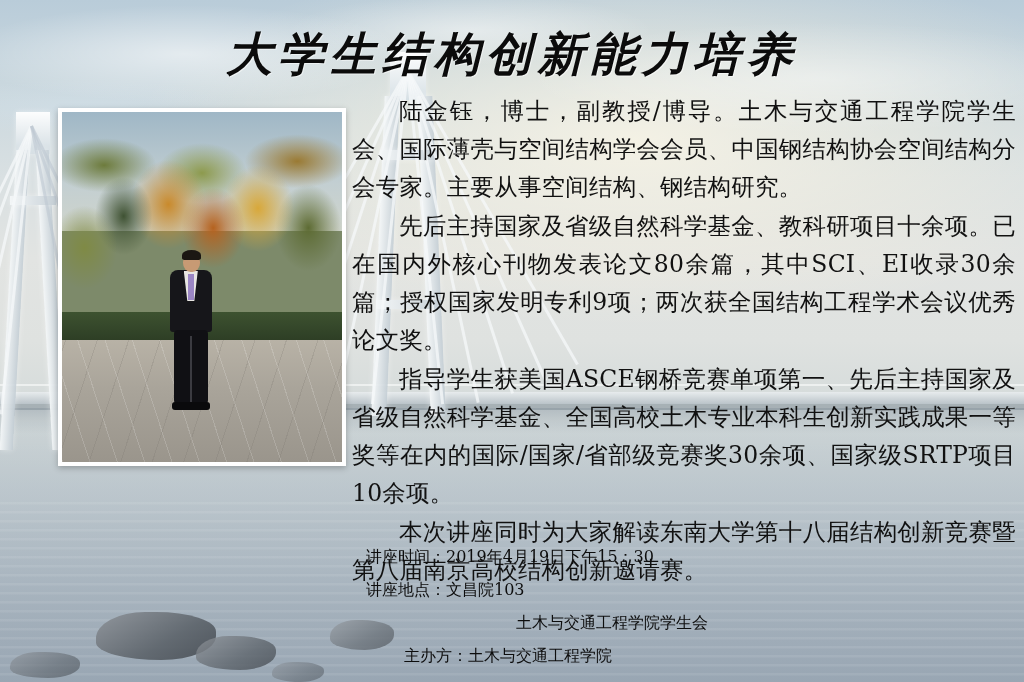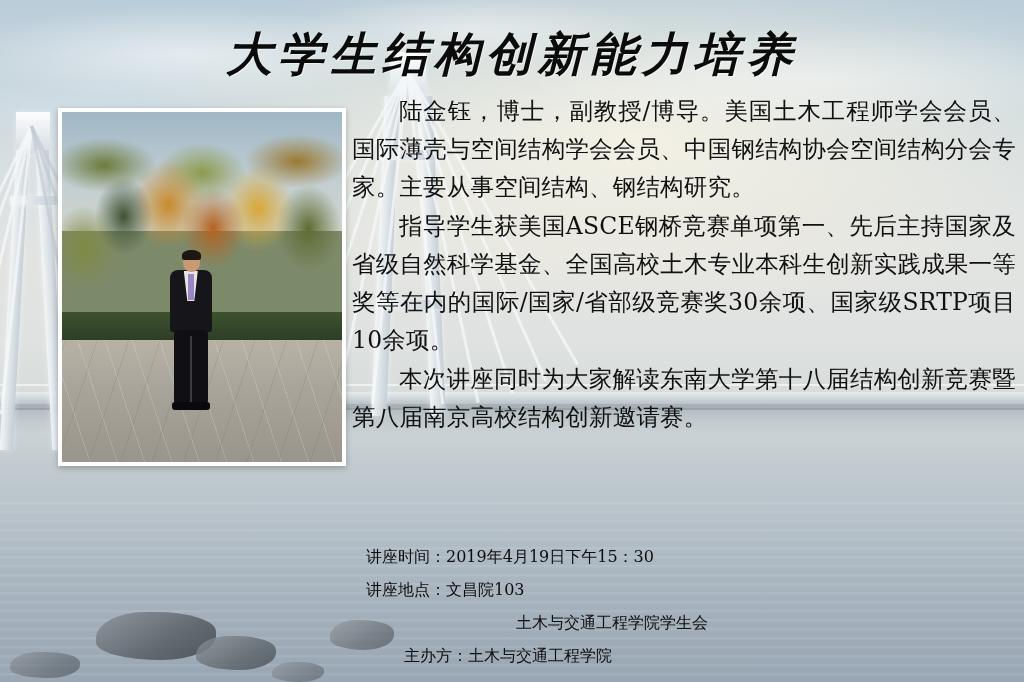--- a/index.html
+++ b/index.html
@@ -358,21 +358,22 @@
       <div class="p-tie"></div>
       <div class="p-head"></div>
       <div class="p-hair"></div>
       <div class="p-legs"></div>
       <div class="p-shoes"></div>
     </div>
   </div>
 
 
   <div class="body-col">
-    <p class="para">陆金钰，博士，副教授/博导。美国土木工程师学会会员、国际薄壳与空间结构学会会员、中国钢结构协会空间结构分会专家。主要从事空间结构、钢结构研究。</p>
+    <p class="para">陆金钰，博士，副教授/博导。土木与交通工程学院学生会、国际薄壳与空间结构学会会员、中国钢结构协会空间结构分会专家。主要从事空间结构、钢结构研究。</p>
+    <p class="para">先后主持国家及省级自然科学基金、教科研项目十余项。已在国内外核心刊物发表论文80余篇，其中SCI、EI收录30余篇；授权国家发明专利9项；两次获全国结构工程学术会议优秀论文奖。</p>
     <p class="para">指导学生获美国ASCE钢桥竞赛单项第一、先后主持国家及省级自然科学基金、全国高校土木专业本科生创新实践成果一等奖等在内的国际/国家/省部级竞赛奖30余项、国家级SRTP项目10余项。</p>
     <p class="para">本次讲座同时为大家解读东南大学第十八届结构创新竞赛暨第八届南京高校结构创新邀请赛。</p>
   </div>
 
   <div class="info-block">
     <div class="info-line">讲座时间：2019年4月19日下午15：30</div>
     <div class="info-line">讲座地点：文昌院103</div>
     <div class="info-line indent-2">土木与交通工程学院学生会</div>
     <div class="info-line indent-1">主办方：土木与交通工程学院</div>
   </div>

